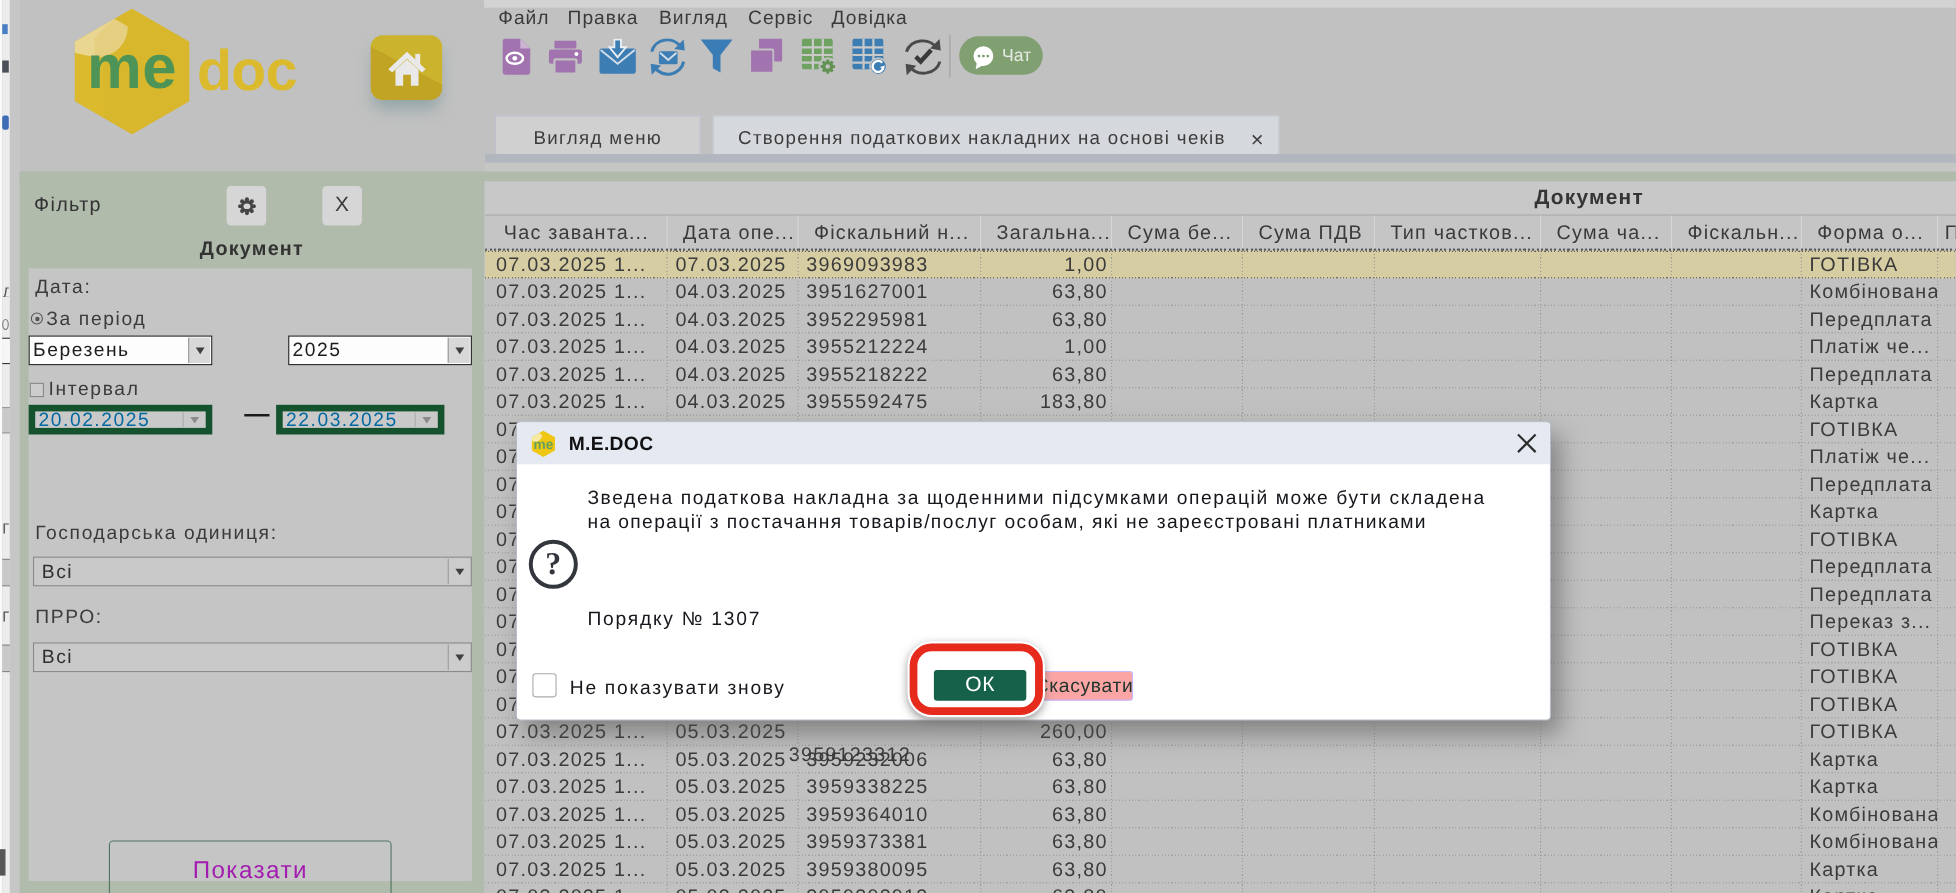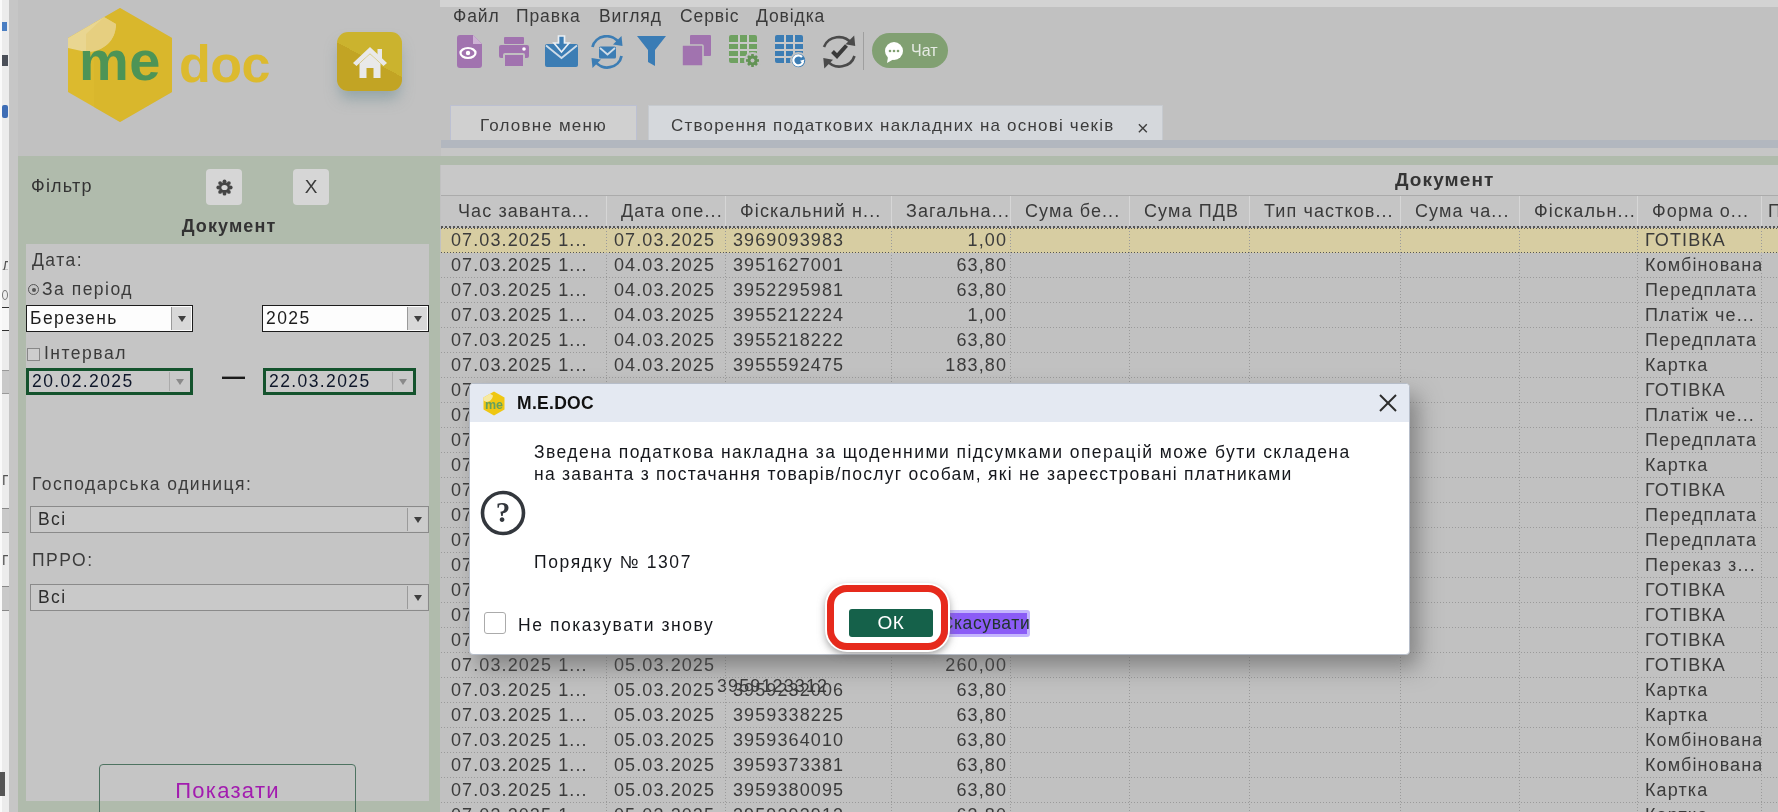--- a/index.html
+++ b/index.html
@@ -15,21 +15,21 @@
   #band1 { left:441px; top:140px; width:1337px; height:8px; background:#b2b7bf; }
   #band2 { left:441px; top:148px; width:1337px; height:8px; background:#c6c6c6; }
   #greenstrip { left:18px; top:156px; width:1760px; height:9px; background:#b0bbac; }
 
   #sidebar { left:18px; top:156px; width:422px; height:656px; background:#b0bbac; }
   #sbpanel { left:8px; top:88px; width:403px; height:557px; background:#c5c5c5; position:absolute; }
   .sbbtn { background:#d6d6d6; border-radius:4px; width:36px; height:36px; display:flex; align-items:center; justify-content:center; position:absolute; top:13px; }
   .sblabel { font-size:17.5px; letter-spacing:1.5px; color:#3b3b3b; position:absolute; }
   .combo { background:#fdfdfd; border:1px solid #1c1c1c; height:27px; font-size:17.5px; letter-spacing:1.4px; color:#1d1d1d; display:flex; align-items:center; padding-left:3px; position:absolute; }
   .arr { position:absolute; right:1px; top:1px; bottom:1px; width:20px; background:#d8d8d8; border-left:1px solid #9a9a9a; display:flex; align-items:center; justify-content:center; }
-  .combo.dis { background:#c9c9c9; border:3px solid #14532d; color:#0f172a; }
+  .combo.dis { background:#c9c9c9; border:6px solid #14532d; color:#0369a1; }
   .combo.dis .arr { background:#c9c9c9; border-left:1px solid #ababab; }
   .gsel { background:#c9c9c9; border:1px solid #8a8a8a; height:27px; font-size:17.5px; letter-spacing:1.4px; color:#2e2e2e; display:flex; align-items:center; padding-left:7px; position:absolute; }
   .gsel .arr { background:#cccccc; border-left:1px solid #9a9a9a; }
   .caret { width:0; height:0; border-left:4.5px solid transparent; border-right:4.5px solid transparent; border-top:6px solid #3f3f3f; }
   .caret.dim { border-top-color:#8a8a8a; }
 
   #tablearea { left:441px; top:165px; width:1337px; height:647px; background:#c1c1c1; position:absolute; }
   #grouphdr { position:absolute; left:0; top:0; width:1337px; height:30px; background:#c8c8c8; }
   #hdrband { position:absolute; left:0; top:31px; width:1337px; height:30px; background:#c5c5c5; }
   .hvline { position:absolute; top:31px; height:31px; width:1px; background:#d6d6d6; }
@@ -42,21 +42,21 @@
   .row.sel { background:#d7cda2; }
   .row.sel::before { content:""; position:absolute; left:0; right:0; top:0; height:1px; background-image:repeating-linear-gradient(90deg,#555 0 1px,rgba(0,0,0,0) 1px 3px); }
   .row.sel::after { background-image:repeating-linear-gradient(90deg,#555 0 1px,rgba(0,0,0,0) 1px 3px); }
   .cell { position:absolute; top:0; height:24px; letter-spacing:1.1px; display:flex; align-items:center; padding-left:8px; white-space:nowrap; overflow:hidden; }
   .cellr { position:absolute; top:0; height:24px; letter-spacing:1.1px; display:flex; align-items:center; justify-content:flex-end; padding-right:3px; white-space:nowrap; }
 
   #dialog { left:469px; top:383px; width:941px; height:272px; background:#ffffff; border:1px solid #b6bdc9; border-radius:4px; box-shadow:8px 12px 22px rgba(80,80,80,0.55); position:absolute; }
   #dlgtitle { position:absolute; left:0; top:0; width:100%; height:38px; background:#e4e9f2; border-radius:4px 4px 0 0; }
   .dtext { position:absolute; left:64px; font-size:17.5px; color:#15171c; letter-spacing:0px; white-space:nowrap; }
   #okbtn { position:absolute; left:379px; top:225px; width:84px; height:28px; background:#15614a; color:#fff; font-size:19px; letter-spacing:0.5px; display:flex; align-items:center; justify-content:center; border-radius:3px; }
-  #cancelbtn { position:absolute; left:471px; top:226px; width:89px; height:27px; background:#8b5cf6; border:3px solid #c4b5fd; color:#20342c; font-size:17.5px; letter-spacing:0.6px; display:flex; align-items:center; justify-content:center; border-radius:3px; }
+  #cancelbtn { position:absolute; left:471px; top:226px; width:89px; height:27px; background:#fca5a5; border:1px solid #c4b5fd; color:#20342c; font-size:17.5px; letter-spacing:0.6px; display:flex; align-items:center; justify-content:center; border-radius:3px; }
   #redring { position:absolute; left:827px; top:585px; width:121px; height:65px; border:7px solid #e62a1c; border-radius:20px; box-shadow:0 0 0 2px #ffffff, 0 3px 9px 1px rgba(110,110,110,0.75), inset 0 0 0 2px #ffffff; z-index:30; }
   #dlgchk { position:absolute; left:14px; top:228px; width:22px; height:22px; background:#fff; border:1px solid #ababab; border-radius:3px; }
 </style>
 </head>
 <body>
 <div class="abs" id="topband"></div>
 <div class="abs" id="leftwhite"></div>
 <div class="abs" style="left:2px; top:0; width:7px; height:812px; background:#ececec;"></div>
 <div class="abs" style="left:9px; top:0; width:9px; height:812px; background:#c6c6c6;"></div>
 <div class="abs" style="left:2px; top:22px; width:5px; height:9px; background:#4a7ec2;"></div>
@@ -188,21 +188,21 @@
 <div class="abs" style="left:872px; top:33px; width:76px; height:35px; background:#81a072; border-radius:18px;"></div>
 <svg class="abs" style="left:882px; top:40px;" width="24" height="24" viewBox="0 0 24 24">
   <circle cx="12" cy="11" r="9" fill="#fff"></circle>
   <path d="M6 17 L5 23 L12 19 Z" fill="#fff"></path>
   <circle cx="8" cy="11" r="1.3" fill="#81a072"></circle>
     <circle cx="12" cy="11" r="1.3" fill="#81a072"></circle>
     <circle cx="16" cy="11" r="1.3" fill="#81a072"></circle>
 </svg>
 <div class="abs" style="left:911px; top:42px; font-size:16px; color:#e6eae4;">Чат</div>
 
-<div class="tab" id="tab1">Головне меню</div>
+<div class="tab" id="tab1">Вигляд меню</div>
 <div class="tab" id="tab2">Створення податкових накладних на основі чеків<span style="position:absolute; right:12px; top:11px; font-size:20px; color:#3f3f3f;">×</span></div>
 <div class="abs" id="band1"></div>
 <div class="abs" id="band2"></div>
 <div class="abs" id="greenstrip"></div>
 
 <div class="abs" id="sidebar">
   <div style="position:absolute; left:13px; top:20px; font-size:18px; letter-spacing:1.2px; color:#333;">Фільтр</div>
   <div class="sbbtn" style="left:188px;">
     <svg width="17" height="17" viewBox="0 0 17 17">
         <circle cx="8.5" cy="8.5" r="5.6" fill="#454545"></circle>
@@ -228,21 +228,21 @@
           <span class="caret"></span>
         </span></div>
     <div class="combo" style="left:236px; top:61px; width:167px;">2025<span class="arr">
           <span class="caret"></span>
         </span></div>
     <div style="position:absolute; left:1px; top:104px; width:13px; height:13px; border:1px solid #888; background:#cdcdcd;"></div>
     <div class="sblabel" style="left:18px; top:99px;">Інтервал</div>
     <div class="combo dis" style="left:0px; top:124px; width:167px;">20.02.2025<span class="arr">
           <span class="caret dim"></span>
         </span></div>
-    <div class="combo dis" style="left:237px; top:124px; width:153px;">22.03.2025<span class="arr">
+    <div class="combo dis" style="left:225px; top:124px; width:153px;">22.03.2025<span class="arr">
           <span class="caret dim"></span>
         </span></div>
     <div style="position:absolute; left:196px; top:119px; font-size:23px; font-weight:bold; color:#1a1a1a;">—</div>
     <div class="sblabel" style="left:6px; top:230px;">Господарська одиниця:</div>
     <div class="gsel" style="left:4px; top:262px; width:399px;">Всі<span class="arr">
           <span class="caret"></span>
         </span></div>
     <div class="sblabel" style="left:6px; top:306px;">ПРРО:</div>
     <div class="gsel" style="left:4px; top:340px; width:399px;">Всі<span class="arr">
           <span class="caret"></span>
@@ -470,20 +470,20 @@
     <g stroke="#2c2c2c" stroke-width="2">
         <line x1="2" y1="2" x2="18" y2="18"></line>
         <line x1="18" y1="2" x2="2" y2="18"></line>
       </g>
   </svg>
   <svg style="position:absolute; left:10px; top:106px;" width="46" height="46" viewBox="0 0 46 46">
     <circle cx="23" cy="23" r="20.5" fill="none" stroke="#33373d" stroke-width="3.6"></circle>
     <text x="23" y="32" text-anchor="middle" font-family="Liberation Serif,serif" font-size="29" font-weight="bold" fill="#33373d">?</text>
   </svg>
   <div class="dtext" style="top:58px; letter-spacing:1.45px;">Зведена податкова накладна за щоденними підсумками операцій може бути складена</div>
-  <div class="dtext" style="top:80px; letter-spacing:1.25px;">на заванта з постачання товарів/послуг особам, які не зареєстровані платниками</div>
+  <div class="dtext" style="top:80px; letter-spacing:1.25px;">на операції з постачання товарів/послуг особам, які не зареєстровані платниками</div>
   <div class="dtext" style="top:168px; letter-spacing:1.6px;">Порядку № 1307</div>
   <div id="dlgchk"></div>
   <div style="position:absolute; left:48px; top:231px; font-size:17.5px; letter-spacing:1.55px; color:#15171c;">Не показувати знову</div>
   <div id="okbtn">ОК</div>
   <div id="cancelbtn">Скасувати</div>
 </div>
 <div class="abs" id="redring"></div>
 
 </body></html>

